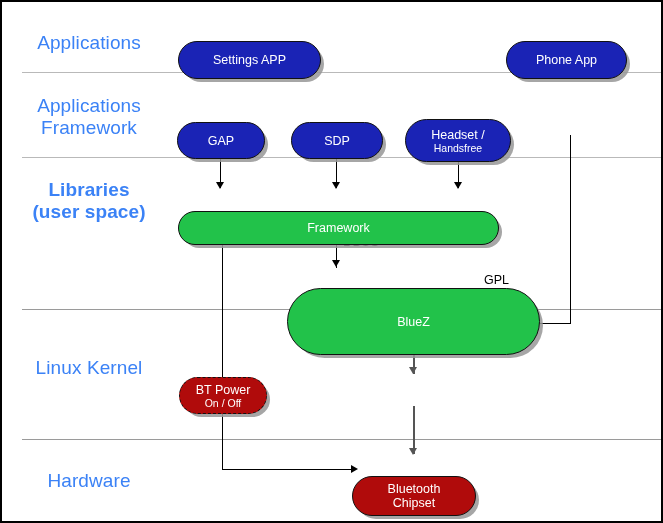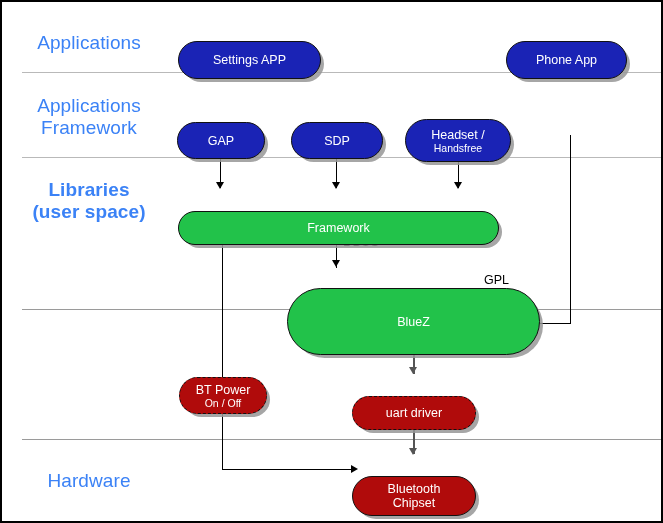--- a/index.html
+++ b/index.html
@@ -114,20 +114,21 @@
   <div class="sep" style="top:70px;"></div>
   <div class="sep" style="top:155px;"></div>
   <div class="sep thin" style="top:307px;"></div>
   <div class="sep thin" style="top:437px;"></div>
 
   <div class="layer-label" style="top:30px;">Applications</div>
   <div class="layer-label" style="top:93px;">Applications
 Framework</div>
   <div class="layer-label" style="top:177px;font-weight:bold;">Libraries
 (user space)</div>
+  <div class="layer-label" style="top:355px;">Linux Kernel</div>
   <div class="layer-label" style="top:468px;">Hardware</div>
 
   <div class="vline" style="left:218px;top:133px;height:53px;"></div>
   <div class="arrow-down" style="left:214px;top:180px;"></div>
 
   <div class="vline" style="left:334px;top:133px;height:53px;"></div>
   <div class="arrow-down" style="left:330px;top:180px;"></div>
 
   <div class="vline" style="left:456px;top:137px;height:49px;"></div>
   <div class="arrow-down" style="left:452px;top:180px;"></div>
@@ -179,22 +180,19 @@
   <div class="node green" style="left:285px;top:263px;width:253px;height:67px;">
     <span class="l1">BlueZ</span>
   </div>
   <div class="gpl-tag" style="left:482px;top:271px;">GPL</div>
 
   <div class="node red dashed" style="left:177px;top:352px;width:88px;height:37px;">
     <span class="l1">BT Power</span>
     <span class="l2">On / Off</span>
   </div>
 
-  <div class="node red dashed" style="left:350px;top:371px;width:124px;height:34px;">
-    <span class="l1">uart driver</span>
-  </div>
 
   <div class="node red" style="left:350px;top:451px;width:124px;height:40px;">
     <span class="l1">Bluetooth</span>
     <span class="l1">Chipset</span>
   </div>
 
 </div>
 
 </body></html>

